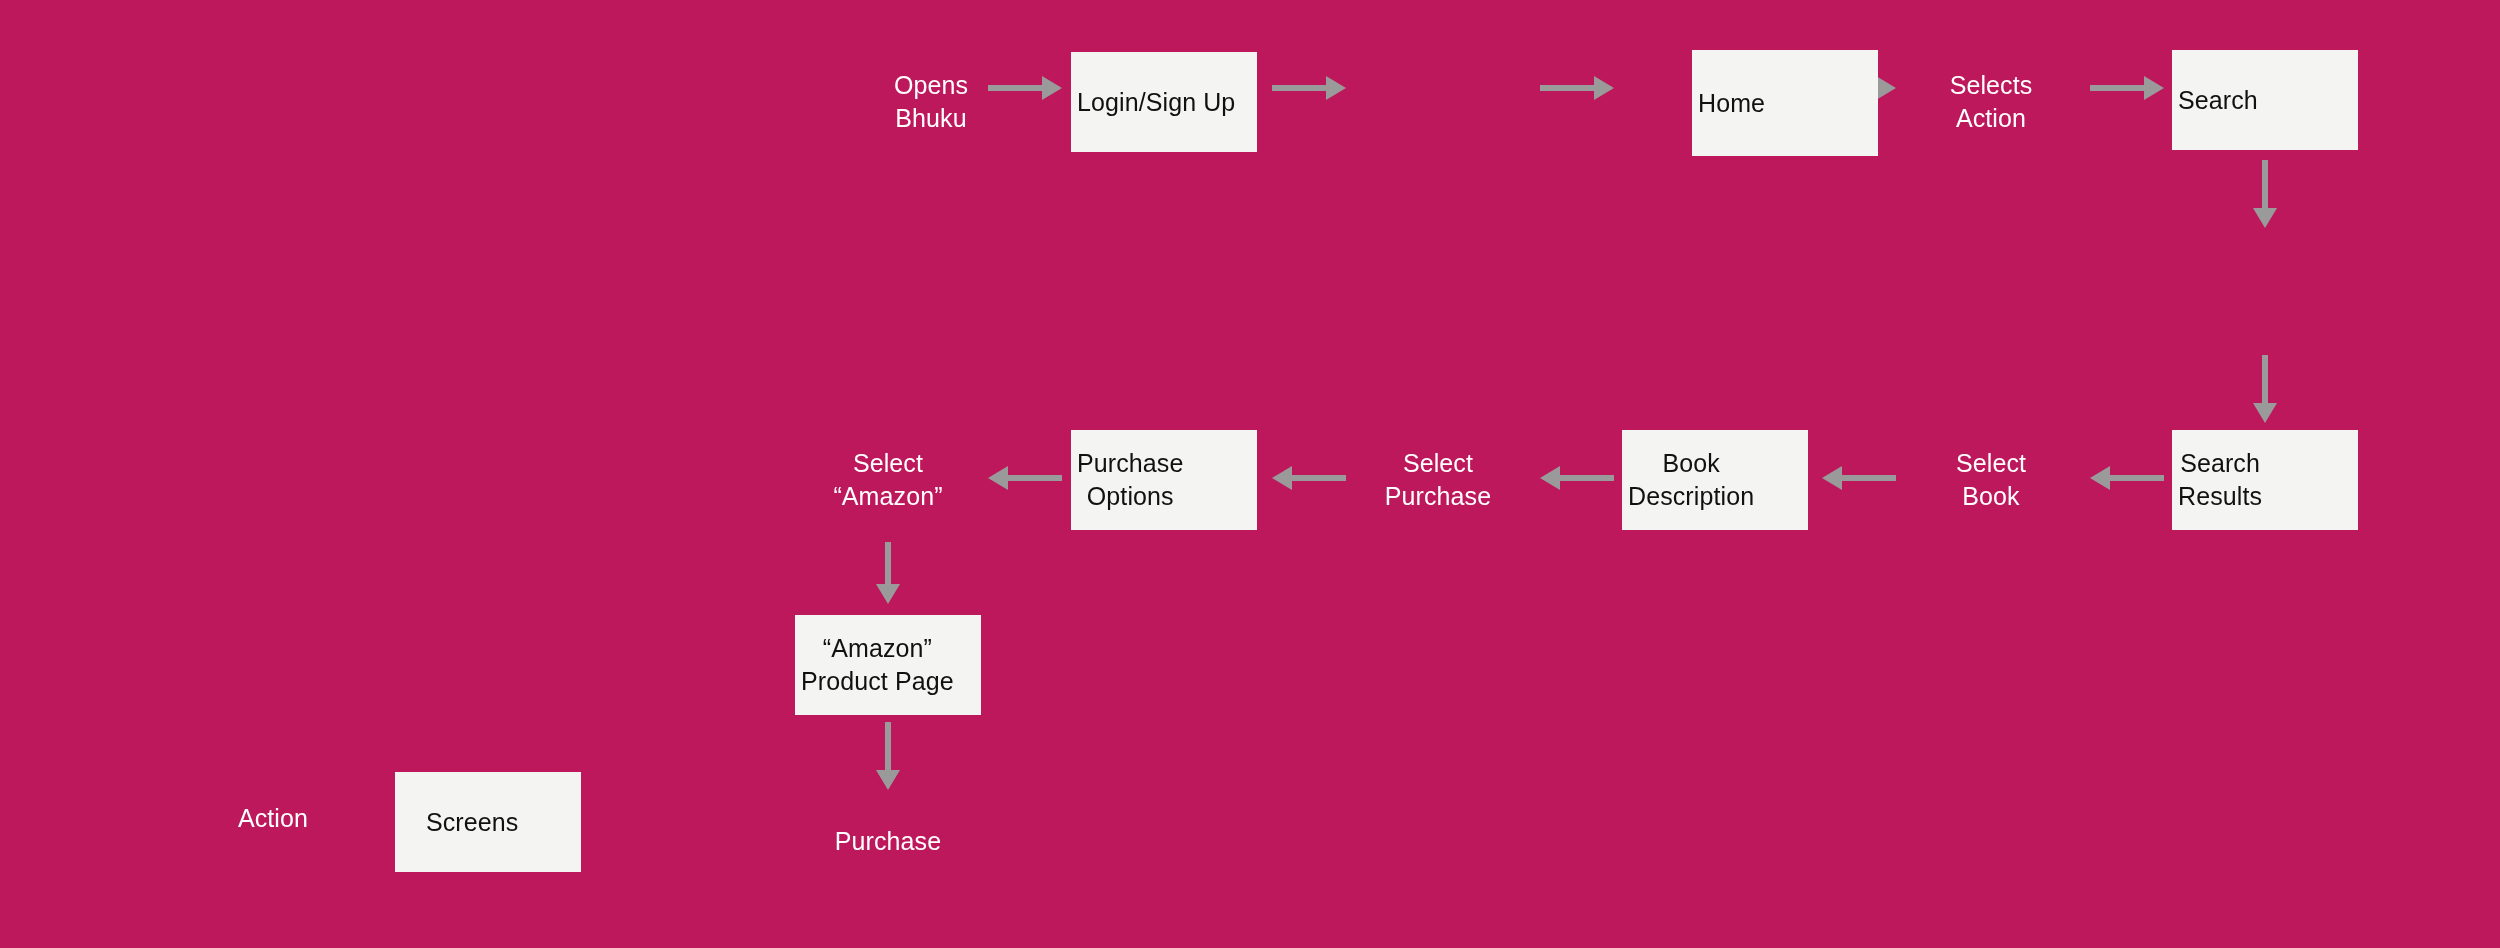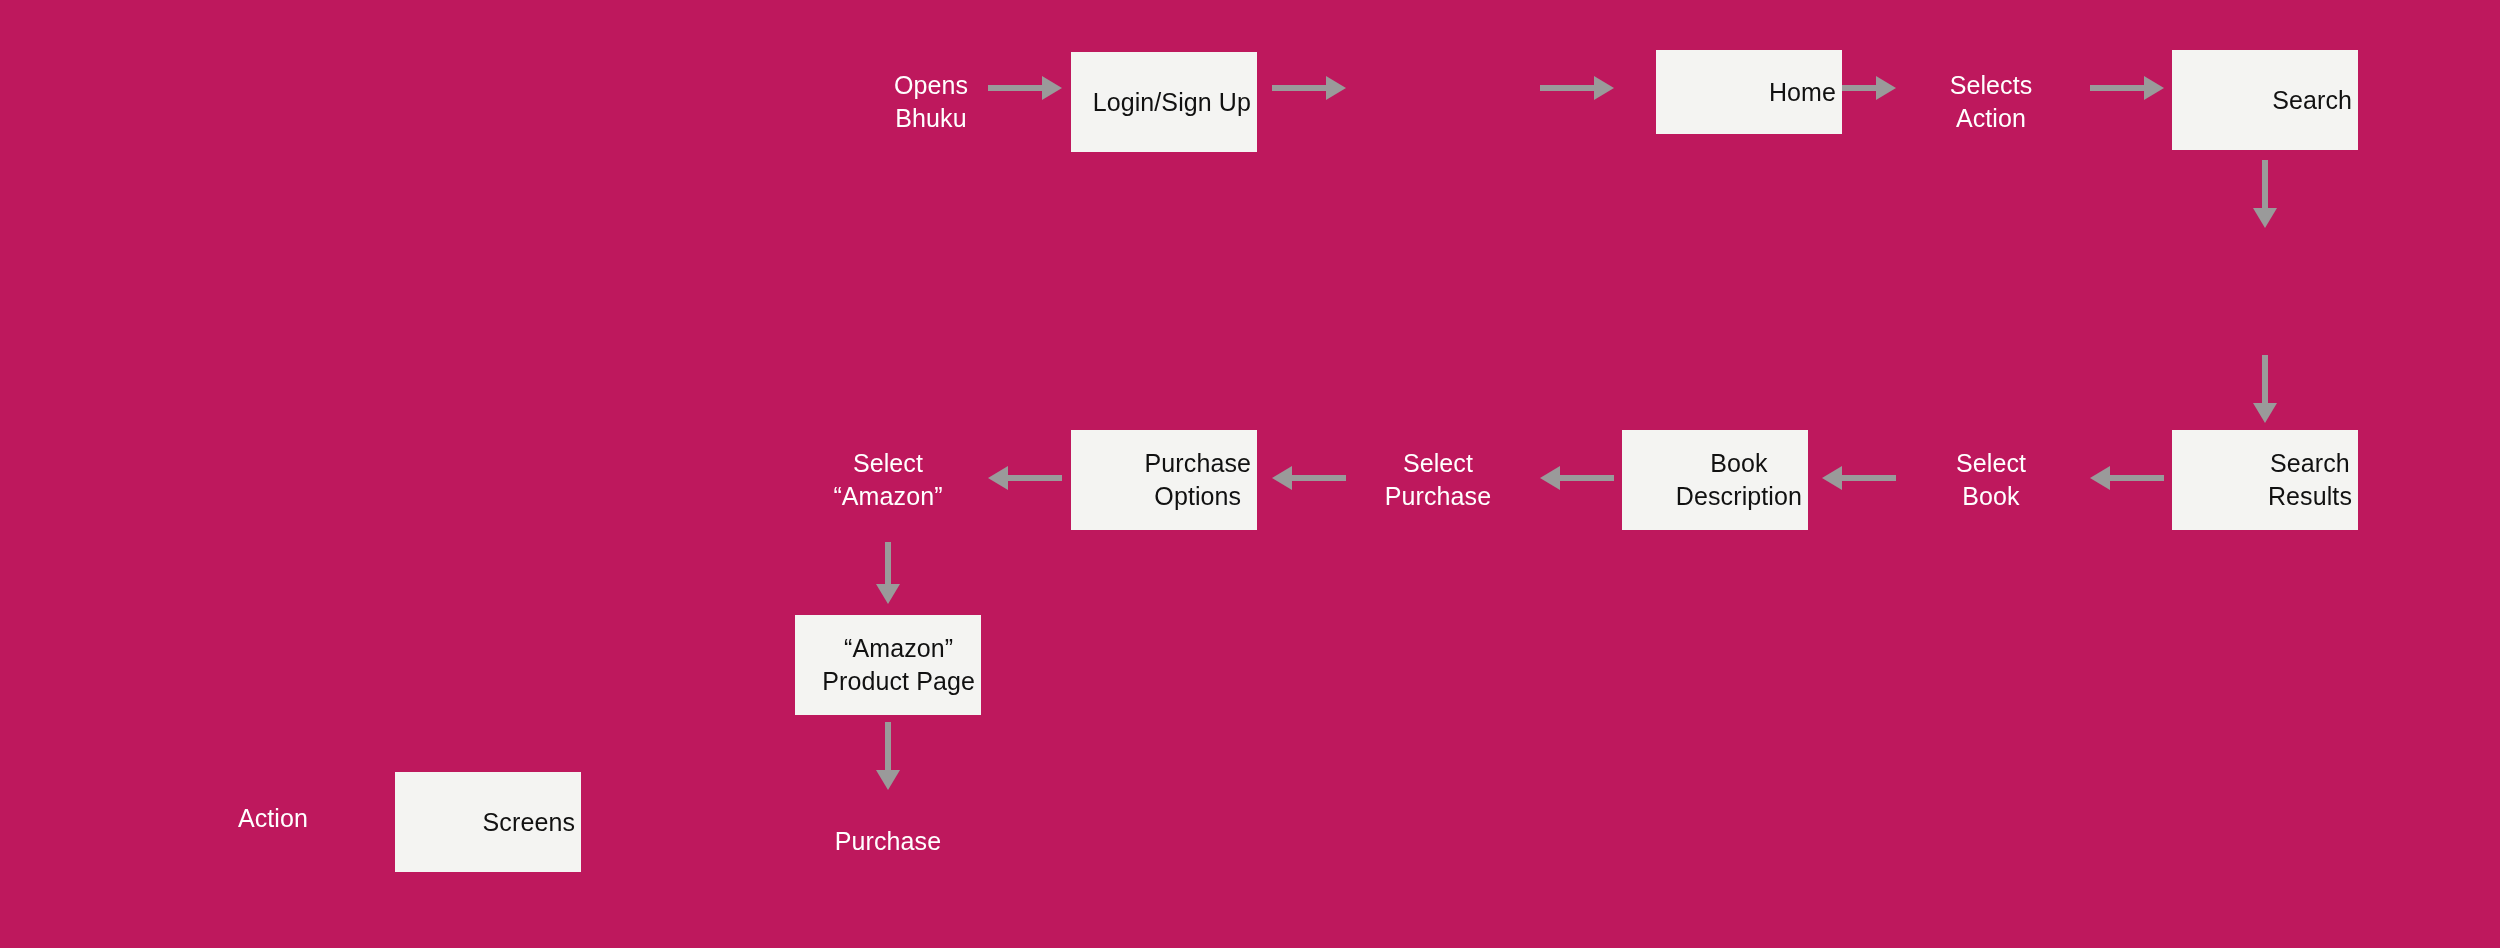--- a/index.html
+++ b/index.html
@@ -17,21 +17,21 @@
     font-family: "Liberation Sans", "DejaVu Sans", sans-serif;
   }
 
   
   .node-screen {
     position: absolute;
     background: #f4f4f2;
     color: #111111;
     display: flex;
     align-items: center;
-    justify-content: flex-end;
+    justify-content: flex-start;
     text-align: center;
     font-size: 25px;
     line-height: 1.32;
     letter-spacing: 0.1px;
     box-sizing: border-box;
     padding: 2px 6px;
     white-space: pre-line;
   }
 
   
@@ -143,21 +143,21 @@
     </div>
     <div class="arrow" style="left: 876px; top: 722px;">
       <svg width="24" height="68" viewBox="0 0 24 68">
         <rect x="9" y="0" width="6" height="48" fill="#9a9a9a"></rect>
         <polygon points="0,48 12,68 24,48" fill="#9a9a9a"></polygon>
       </svg>
     </div>
     <div class="node-action" style="left: 838px; top: 52px; width: 186px; height: 100px;"><span>Opens
 Bhuku</span></div>
     <div class="node-screen" style="left: 1071px; top: 52px; width: 186px; height: 100px;"><span>Login/Sign Up</span></div>
-    <div class="node-screen" style="left: 1656px; top: 50px; width: 186px; height: 84px;"><span>Home</span></div>
+    <div class="node-screen" style="left: 1692px; top: 50px; width: 186px; height: 106px;"><span>Home</span></div>
     <div class="node-action" style="left: 1898px; top: 52px; width: 186px; height: 100px;"><span>Selects
 Action</span></div>
     <div class="node-screen" style="left: 2172px; top: 50px; width: 186px; height: 100px;"><span>Search</span></div>
     <div class="node-screen" style="left: 2172px; top: 430px; width: 186px; height: 100px;"><span>Search
 Results</span></div>
     <div class="node-action" style="left: 1898px; top: 430px; width: 186px; height: 100px;"><span>Select
 Book</span></div>
     <div class="node-screen" style="left: 1622px; top: 430px; width: 186px; height: 100px;"><span>Book
 Description</span></div>
     <div class="node-action" style="left: 1345px; top: 430px; width: 186px; height: 100px;"><span>Select

